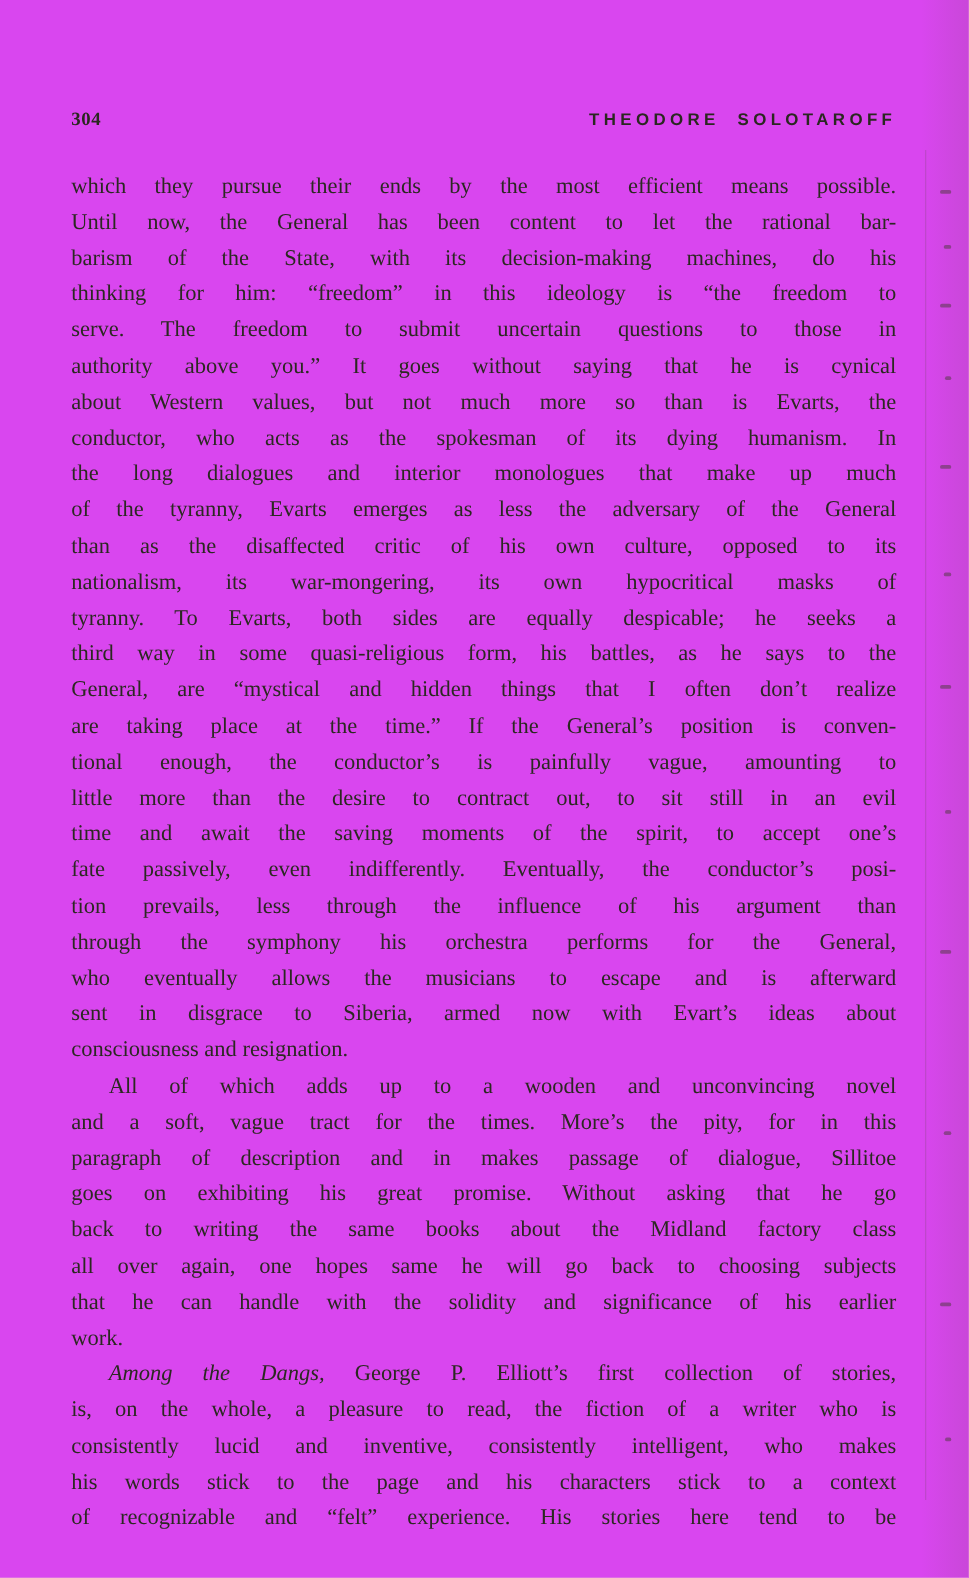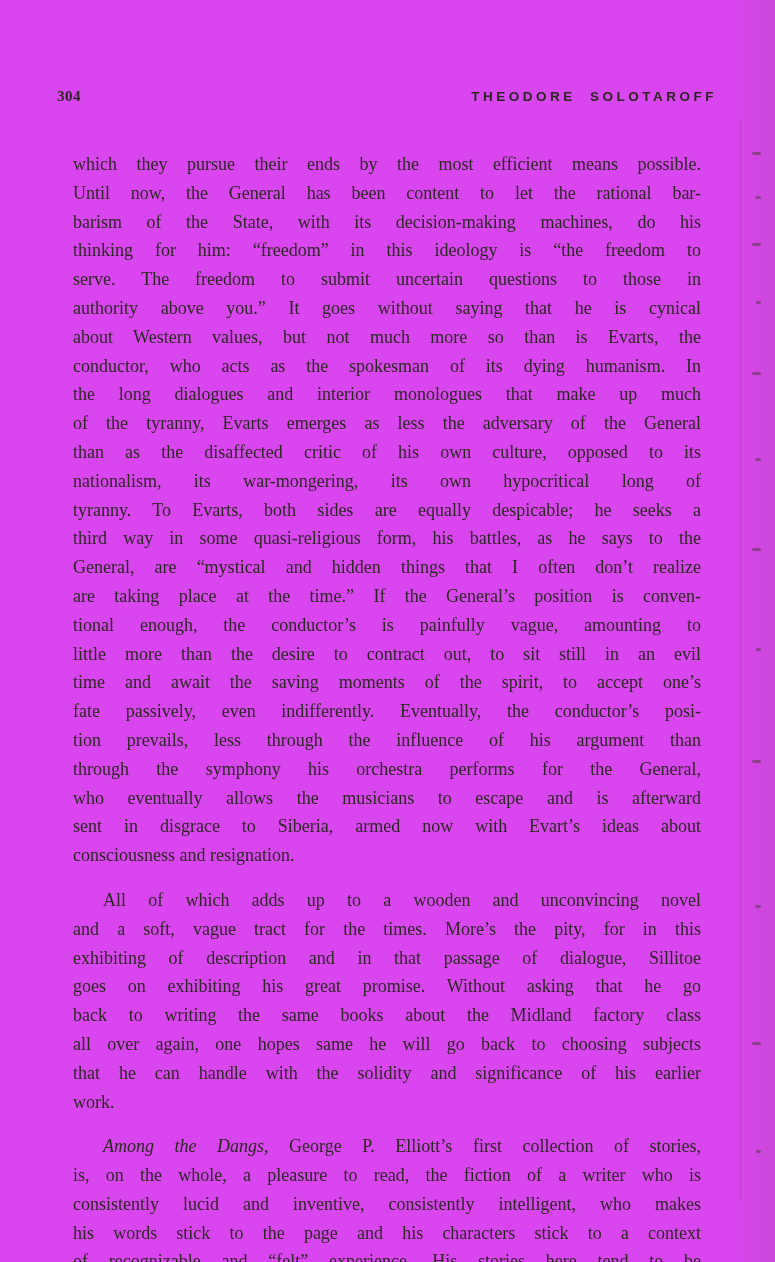--- a/index.html
+++ b/index.html
@@ -78,21 +78,21 @@
 
   .body-text {
     position: absolute;
     top: 134px;
     left: 57px;
     width: 660px;
     font-size: 18px;
     line-height: 28.8px;
     color: #2b2921;
   }
-  .para { margin: 16px; }
+  .para { margin: 0; }
   .line {
     text-align: justify;
     text-align-last: justify;
     white-space: normal;
   }
   .line.last {
     text-align: center;
     text-align-last: left;
   }
   .line.indent {
@@ -135,39 +135,39 @@
         <div class="line">Until now, the General has been content to let the rational bar-</div>
         <div class="line">barism of the State, with its decision-making machines, do his</div>
         <div class="line">thinking for him: “freedom” in this ideology is “the freedom to</div>
         <div class="line">serve. The freedom to submit uncertain questions to those in</div>
         <div class="line">authority above you.” It goes without saying that he is cynical</div>
         <div class="line">about Western values, but not much more so than is Evarts, the</div>
         <div class="line">conductor, who acts as the spokesman of its dying humanism. In</div>
         <div class="line">the long dialogues and interior monologues that make up much</div>
         <div class="line">of the tyranny, Evarts emerges as less the adversary of the General</div>
         <div class="line">than as the disaffected critic of his own culture, opposed to its</div>
-        <div class="line">nationalism, its war-mongering, its own hypocritical long of</div>
+        <div class="line">nationalism, its war-mongering, its own hypocritical masks of</div>
         <div class="line">tyranny. To Evarts, both sides are equally despicable; he seeks a</div>
         <div class="line">third way in some quasi-religious form, his battles, as he says to the</div>
         <div class="line">General, are “mystical and hidden things that I often don’t realize</div>
         <div class="line">are taking place at the time.” If the General’s position is conven-</div>
         <div class="line">tional enough, the conductor’s is painfully vague, amounting to</div>
         <div class="line">little more than the desire to contract out, to sit still in an evil</div>
         <div class="line">time and await the saving moments of the spirit, to accept one’s</div>
         <div class="line">fate passively, even indifferently. Eventually, the conductor’s posi-</div>
         <div class="line">tion prevails, less through the influence of his argument than</div>
         <div class="line">through the symphony his orchestra performs for the General,</div>
         <div class="line">who eventually allows the musicians to escape and is afterward</div>
         <div class="line">sent in disgrace to Siberia, armed now with Evart’s ideas about</div>
         <div class="line last">consciousness and resignation.</div>
       </div>
       <div class="para">
         <div class="line indent">All of which adds up to a wooden and unconvincing novel</div>
         <div class="line">and a soft, vague tract for the times. More’s the pity, for in this</div>
-        <div class="line">exhibiting of description and in that passage of dialogue, Sillitoe</div>
+        <div class="line">paragraph of description and in makes passage of dialogue, Sillitoe</div>
         <div class="line">goes on exhibiting his great promise. Without asking that he go</div>
         <div class="line">back to writing the same books about the Midland factory class</div>
         <div class="line">all over again, one hopes same he will go back to choosing subjects</div>
         <div class="line">that he can handle with the solidity and significance of his earlier</div>
         <div class="line last">work.</div>
       </div>
       <div class="para">
         <div class="line indent"><em>Among the Dangs,</em><span> George P. Elliott’s first collection of stories,</span></div>
         <div class="line">is, on the whole, a pleasure to read, the fiction of a writer who is</div>
         <div class="line">consistently lucid and inventive, consistently intelligent, who makes</div>

